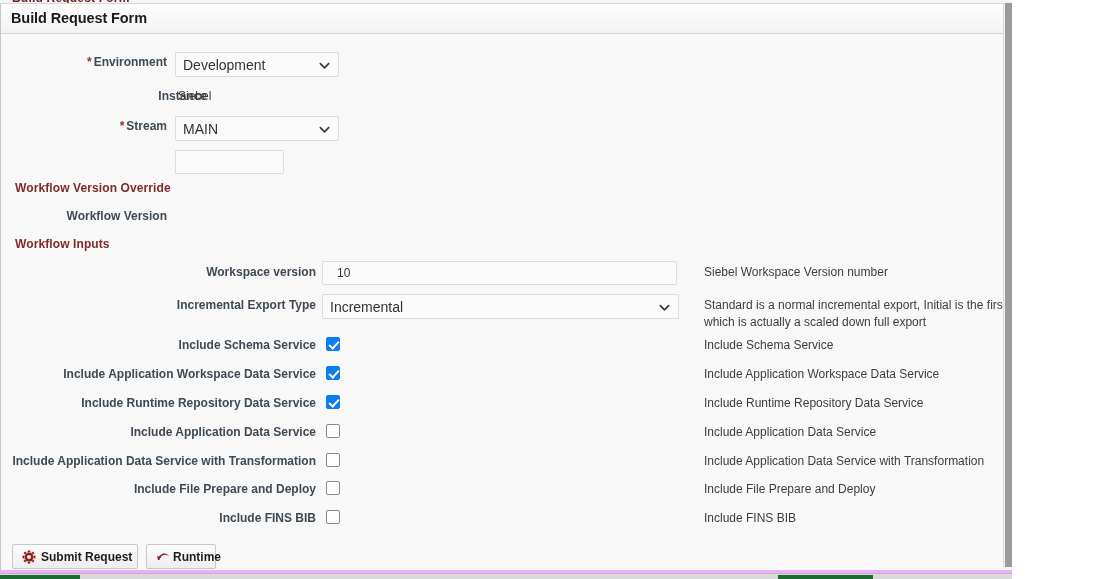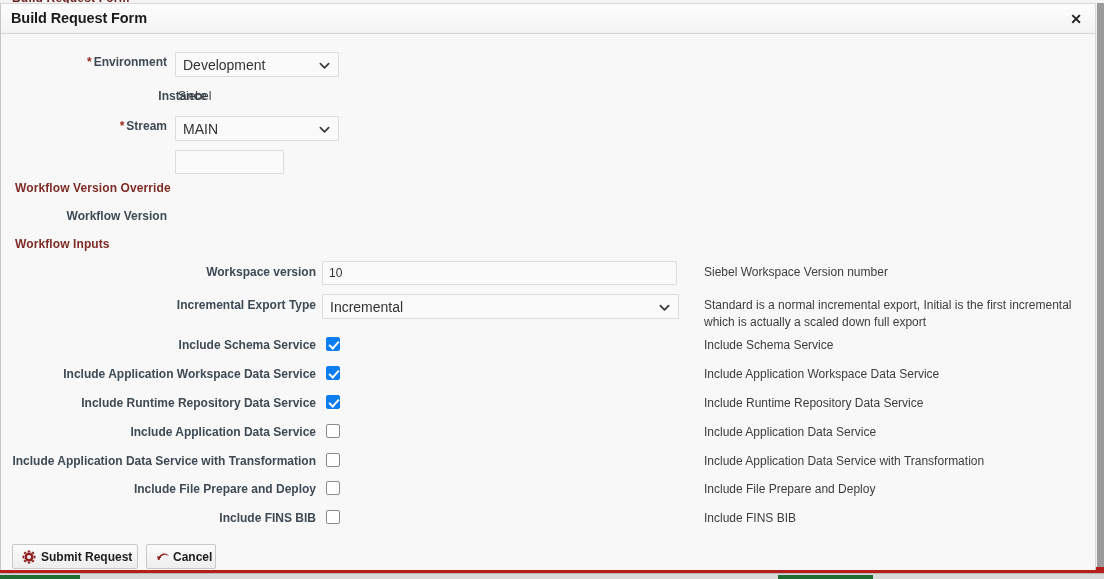--- a/index.html
+++ b/index.html
@@ -7,24 +7,24 @@
     padding: 0;
     background: #ffffff;
   }
   body {
     font-family: "Liberation Sans", sans-serif;
     font-size: 12px;
     color: #333333;
   }
   #app {
     position: relative;
-    width: 1104px;
+    width: 1012px;
     height: 579px;
     overflow: hidden;
-    background: #b91c1c;
+    background: #f0abfc;
     box-sizing: border-box;
   }
 
   
   .bg-sliver {
     position: absolute;
     top: 0; left: 0;
     width: 1104px;
     height: 4px;
     background: #f4f4f4;
@@ -121,21 +121,21 @@
   
   .fld {
     position: absolute;
     box-sizing: border-box;
     background: #fafafa;
     border: 1px solid #dcdcdc;
     font-family: "Liberation Sans", sans-serif;
     font-size: 12px;
     color: #333333;
     height: 24px;
-    padding: 0 6px;
+    padding: 0 14px;
     border-radius: 1px;
     outline: none;
   }
   .sel {
     position: absolute;
     box-sizing: border-box;
     background: #fafafa;
     border: 1px solid #dcdcdc;
     height: 25px;
     border-radius: 1px;
@@ -419,21 +419,21 @@
         <span class="btn-label" style="left:28px;">Submit Request</span>
       </div>
 
       <div class="btn" style="left:145px; top:510px; width:70px;">
         <span class="btn-icon">
           <svg viewBox="0 0 16 16">
             <path d="M2.2 11.4 C3.0 6.2 6.6 3.6 10.0 3.9 C12.4 4.1 14.0 5.6 14.6 7.2 C13.4 5.9 11.8 5.2 10.0 5.3 C7.2 5.5 4.8 7.6 3.9 11.4 Z" fill="#8d2020"></path>
             <path d="M2.2 11.4 L1.3 6.9 L5.9 8.2 Z" fill="#8d2020"></path>
           </svg>
         </span>
-        <span class="btn-label" style="left:26px;">Cancel</span>
+        <span class="btn-label" style="left:26px;">Runtime</span>
       </div>
 
     </div>
   </div>
 
   <div class="scroll-strip">
     <div class="scroll-thumb"></div>
   </div>
 
   <div class="taskbar">

